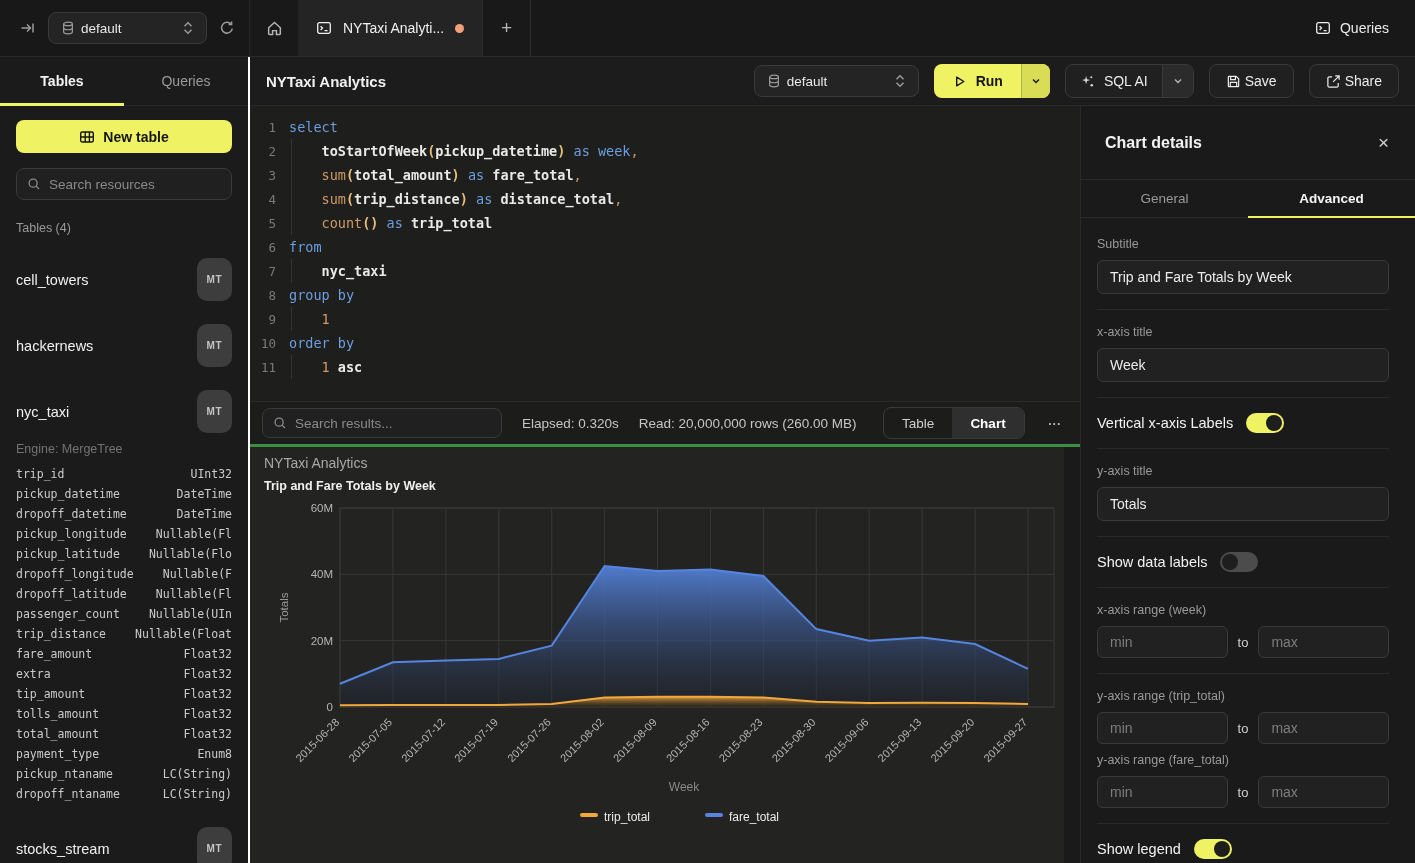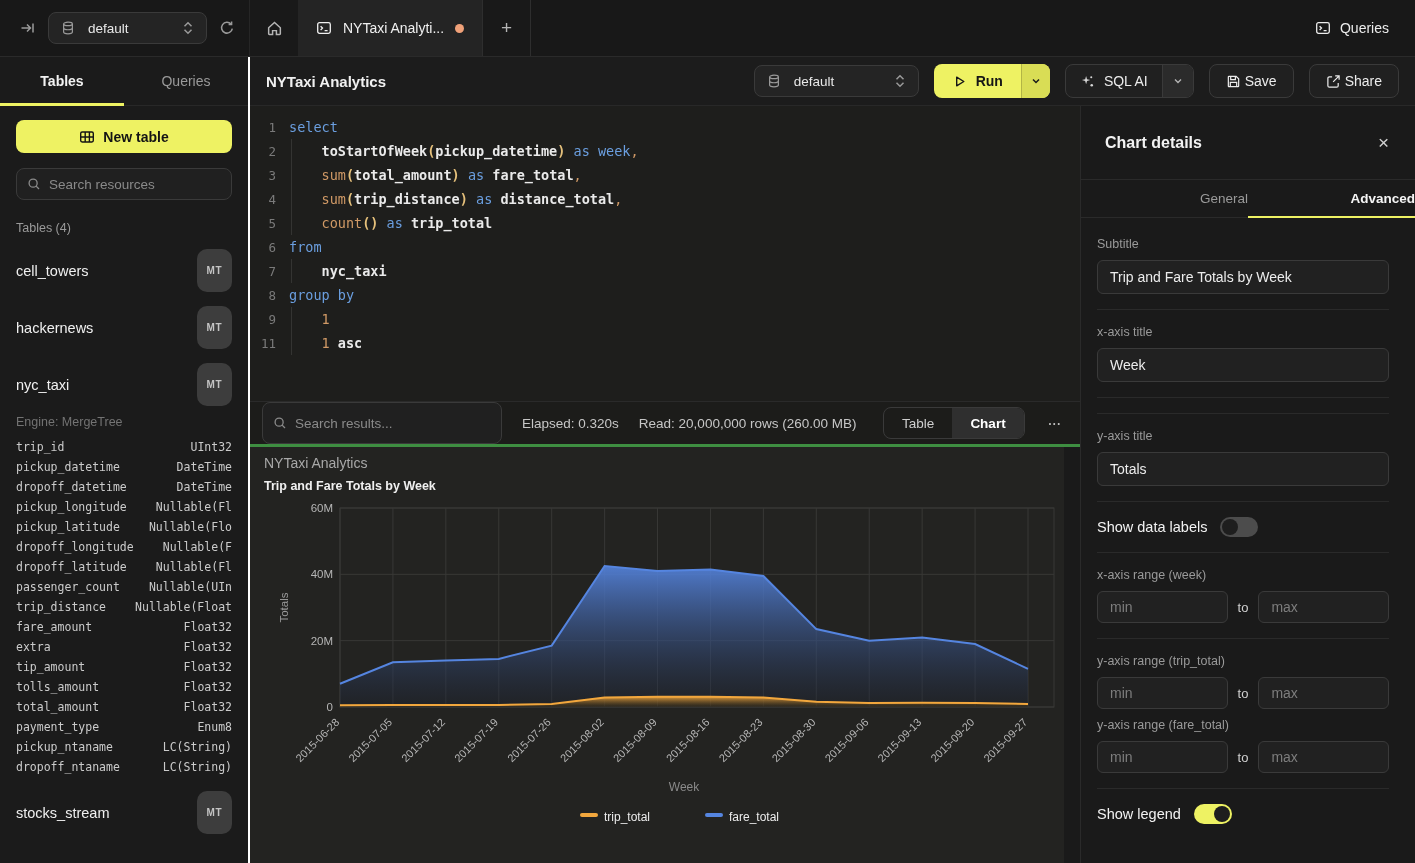--- a/index.html
+++ b/index.html
@@ -4,21 +4,21 @@
 <style>
   * { margin:0; padding:0; box-sizing:border-box; }
   html,body { background:#0f0f0f; }
   body { font-family:"Liberation Sans", sans-serif; color:#ececec; }
   .app { width:1415px; height:863px; overflow:hidden; background:#151515; position:relative; }
 
   
   .topbar { height:57px; display:flex; align-items:stretch; background:#181818; border-bottom:1px solid #2a2a2a; }
   .topbar-left { width:250px; flex:none; display:flex; align-items:center; gap:12px; padding:0 14px 0 20px; border-right:1px solid #262626; }
   .icon-btn { color:#9a9a9a; display:flex; align-items:center; justify-content:center; }
-  .select { height:32px; display:flex; align-items:center; gap:13px; padding:0 12px; background:#242424; border:1px solid #3a3a3a; border-radius:8px; color:#e8e8e8; font-size:13.5px; }
+  .select { height:32px; display:flex; align-items:center; gap:6px; padding:0 12px; background:#242424; border:1px solid #3a3a3a; border-radius:8px; color:#e8e8e8; font-size:13.5px; }
   .select .chev { margin-left:auto; color:#9a9a9a; }
   .topbar-left .select { flex:1; }
   .tabstrip { display:flex; align-items:stretch; background:#191919; }
   .tab-home { width:48px; display:flex; align-items:center; justify-content:center; color:#b5b5b5; }
   .tab-active { display:flex; align-items:center; gap:11px; padding:0 18px; background:#242424; border-right:1px solid #2e2e2e; color:#f0f0f0; font-size:14px; }
   .tab-dot { width:9px; height:9px; border-radius:50%; background:#f0a179; }
   .tab-plus { width:48px; display:flex; align-items:center; justify-content:center; color:#b5b5b5; font-size:19px; border-right:1px solid #2e2e2e; }
   .topbar-right { margin-left:auto; display:flex; align-items:center; gap:9px; padding:0 26px; color:#ececec; font-size:14px; font-weight:500; }
 
   
@@ -29,21 +29,21 @@
   .side-tabs { height:49px; flex:none; display:flex; border-bottom:1px solid #282828; }
   .side-tab { flex:1; display:flex; align-items:center; justify-content:center; font-size:14px; color:#9a9a9a; position:relative; cursor:pointer; }
   .side-tab.active { color:#f2f2f2; font-weight:600; }
   .side-tab.active::after { content:""; position:absolute; left:0; right:0; bottom:-1px; height:3px; background:#eef263; }
   .side-body { flex:1; padding:14px 16px 0; overflow:hidden; }
   .new-table-btn { width:100%; height:33px; background:#eef263; color:#141414; border:none; border-radius:8px; font-size:14px; font-weight:600; display:flex; align-items:center; justify-content:center; gap:8px; font-family:inherit; }
   .search-box { margin-top:15px; height:32px; border:1px solid #3a3a3a; border-radius:8px; background:#202020; display:flex; align-items:center; gap:8px; padding:0 10px; color:#8a8a8a; }
   .search-box input { background:transparent; border:none; outline:none; color:#e6e6e6; font-size:13.5px; width:100%; font-family:inherit; }
   .search-box input::placeholder { color:#8a8a8a; }
   .section-label { margin-top:21px; color:#9a9a9a; font-size:12.5px; }
-  .table-row { display:flex; align-items:center; justify-content:space-between; margin-top:14px; }
+  .table-row { display:flex; align-items:center; justify-content:space-between; margin-top:23px; }
   .table-name { font-size:14.5px; color:#f0f0f0; font-weight:500; }
   .badge { background:#3d3d3d; color:#c4c4c4; font-size:10px; font-weight:700; padding:16px 10px; border-radius:10px; letter-spacing:.5px; }
   .engine-label { margin-top:9px; color:#737373; font-size:12.5px; }
   .columns-block { margin-top:8px; }
   .col-row { display:flex; justify-content:space-between; font-family:"DejaVu Sans Mono", monospace; font-size:11.5px; color:#cbcbcb; line-height:20px; white-space:nowrap; overflow:hidden; }
   .col-type { margin-left:8px; }
 
   
   .main { flex:1; min-width:0; display:flex; flex-direction:column; }
   .main-toolbar { height:49px; flex:none; display:flex; align-items:center; padding:0 16px 0 16px; border-bottom:1px solid #282828; background:#1c1c1c; gap:15px; }
@@ -68,40 +68,40 @@
   .code-text { white-space:pre; }
   .tok-kw { color:#6b9fe0; }
   .tok-fn { color:#d19a66; }
   .tok-idb { color:#eaeaea; font-weight:bold; }
   .tok-p { color:#e5c07b; font-weight:bold; }
   .tok-pu { color:#d19a66; }
   .tok-pl { color:#cfcfcf; }
 
   
   .results-bar { height:43px; flex:none; border-top:1px solid #2a2a2a; display:flex; align-items:center; padding:0 14px 0 12px; gap:20px; background:#1c1c1a; }
-  .results-search { width:240px; height:42px; margin-top:0; flex:none; }
+  .results-search { width:240px; height:30px; margin-top:0; flex:none; }
   .meta { color:#c6c6c6; font-size:13.5px; white-space:nowrap; }
   .seg { margin-left:auto; display:flex; align-items:stretch; height:32px; border:1px solid #3a3a3a; border-radius:8px; overflow:hidden; }
   .seg-item { display:flex; align-items:center; padding:0 18px; font-size:13.5px; color:#cfcfcf; }
   .seg-item.active { background:#2f2f2f; color:#ffffff; font-weight:600; }
   .more-btn { color:#c8c8c8; font-size:7px; letter-spacing:2px; padding:0 4px; }
   .green-line { height:3px; flex:none; background:#3e8e41; }
 
   
   .chart-panel { flex:1; position:relative; background:#232321; min-height:0; }
   .chart-panel svg { position:absolute; left:0; top:0; font-family:"Liberation Sans", sans-serif; }
   .chart-gutter { position:absolute; right:0; top:0; bottom:0; width:16px; background:#1a1a1a; }
 
   
   .details-panel { width:335px; flex:none; background:#1a1a1a; border-left:1px solid #2a2a2a; display:flex; flex-direction:column; }
   .panel-header { height:74px; flex:none; display:flex; align-items:center; padding:0 26px 0 24px; border-bottom:1px solid #2a2a2a; }
   .panel-title { font-size:16px; font-weight:700; color:#f2f2f2; }
   .panel-close { margin-left:auto; color:#d0d0d0; font-size:19px; line-height:1; }
   .panel-tabs { height:38px; flex:none; display:flex; border-bottom:1px solid #2a2a2a; }
-  .panel-tab { flex:1; display:flex; align-items:center; justify-content:flex-end; font-size:13.5px; color:#9a9a9a; position:relative; }
+  .panel-tab { flex:1; display:flex; align-items:center; justify-content:center; font-size:13.5px; color:#9a9a9a; position:relative; }
   .panel-tab.active { color:#f5f5f5; font-weight:600; }
   .panel-tab.active::after { content:""; position:absolute; left:0; right:0; bottom:-1px; height:2px; background:#eef263; }
   .panel-body { flex:1; padding:4px 26px 0 16px; overflow:hidden; }
   .field-label { margin-top:15px; color:#9a9a9a; font-size:12.5px; }
   .field-label.tight { margin-top:9px; }
   .field-input { margin-top:9px; width:100%; height:34px; background:#212121; border:1px solid #3a3a3a; border-radius:6px; color:#ececec; font-size:14px; padding:0 12px; font-family:inherit; outline:none; }
   .field-input::placeholder { color:#7d7d7d; }
   .sep { height:1px; background:#2a2a2a; margin-top:15px; }
   .toggle-row { margin-top:15px; display:flex; align-items:center; gap:13px; font-size:14.5px; font-weight:500; color:#f2f2f2; }
   .toggle { width:38px; height:20px; border-radius:10px; background:#4c4c4c; display:inline-flex; align-items:center; padding:2px; }
@@ -406,20 +406,24 @@
                 <div class="ln">7</div>
                 <span class="code-text"><span>    </span><span class="tok-idb">nyc_taxi</span></span>
               </div>
               <div class="code-line">
                 <div class="ln">8</div>
                 <span class="code-text"><span class="tok-kw">group by</span></span>
               </div>
               <div class="code-line indented">
                 <div class="ln">9</div>
                 <span class="code-text"><span>    </span><span class="tok-pu">1</span></span>
+              </div>
+              <div class="code-line">
+                <div class="ln">10</div>
+                <span class="code-text"><span class="tok-kw">order by</span></span>
               </div>
               <div class="code-line indented">
                 <div class="ln">11</div>
                 <span class="code-text"><span>    </span><span class="tok-pu">1</span><span class="tok-pl"> </span><span class="tok-idb">asc</span></span>
               </div>
             </div>
 
           <div class="results-bar">
             <div class="search-box results-search">
               <span>
@@ -530,20 +534,26 @@
           </div>
           <div class="panel-body">
             <div class="field-label">Subtitle</div>
             <input class="field-input" value="Trip and Fare Totals by Week" style="">
             <div class="sep"></div>
 
             <div class="field-label">x-axis title</div>
             <input class="field-input" value="Week" style="">
             <div class="sep"></div>
 
+            <div class="toggle-row">
+              <span>Vertical x-axis Labels</span>
+              <span class="toggle on">
+                  <span class="knob"></span>
+                </span>
+            </div>
             <div class="sep"></div>
 
             <div class="field-label">y-axis title</div>
             <input class="field-input" value="Totals" style="">
             <div class="sep"></div>
 
             <div class="toggle-row">
               <span>Show data labels</span>
               <span class="toggle">
                   <span class="knob"></span>

